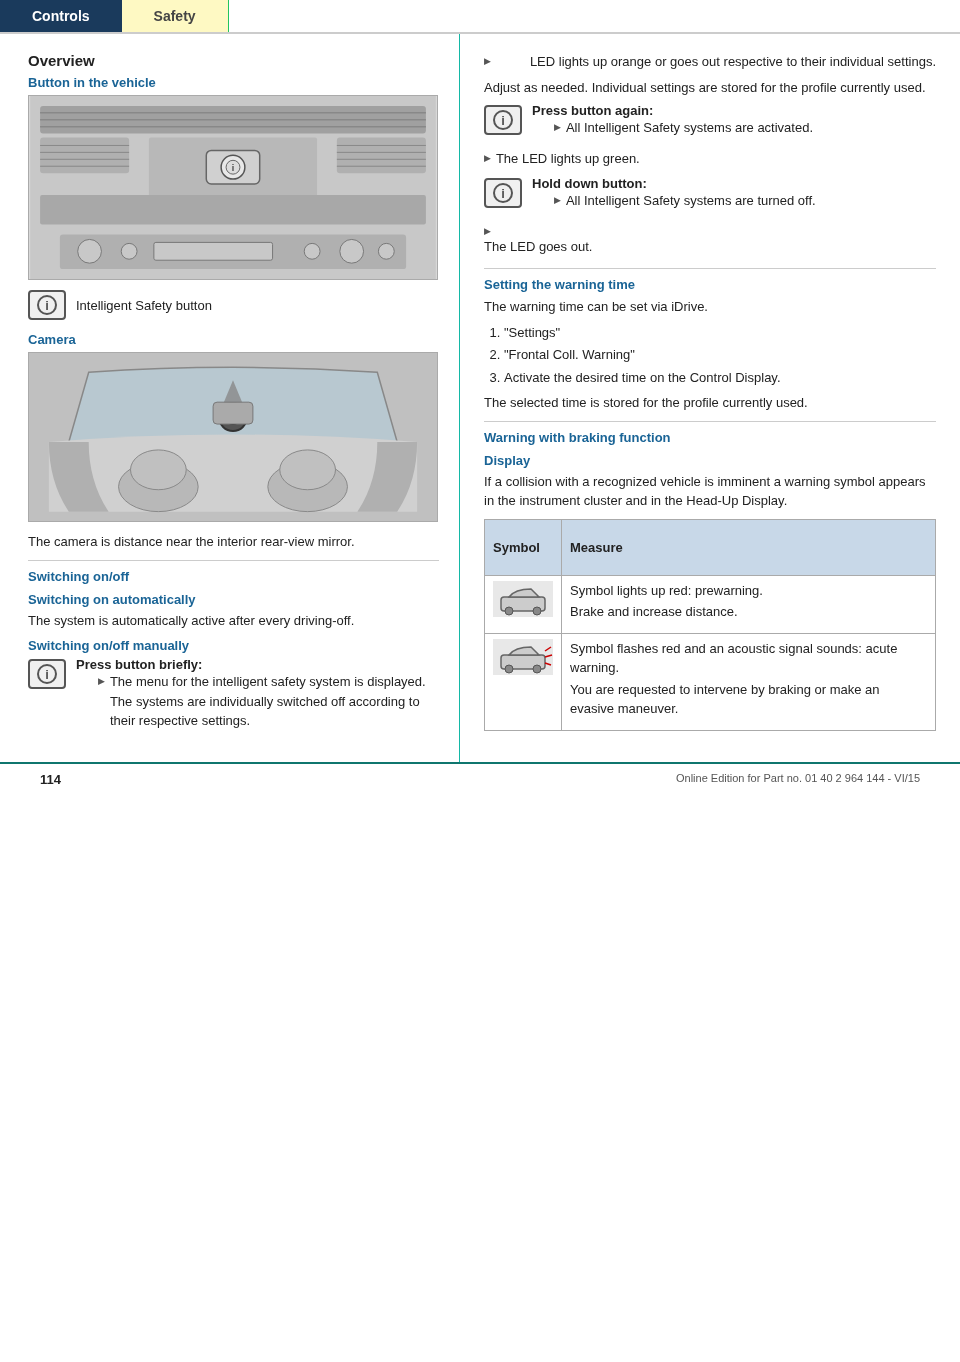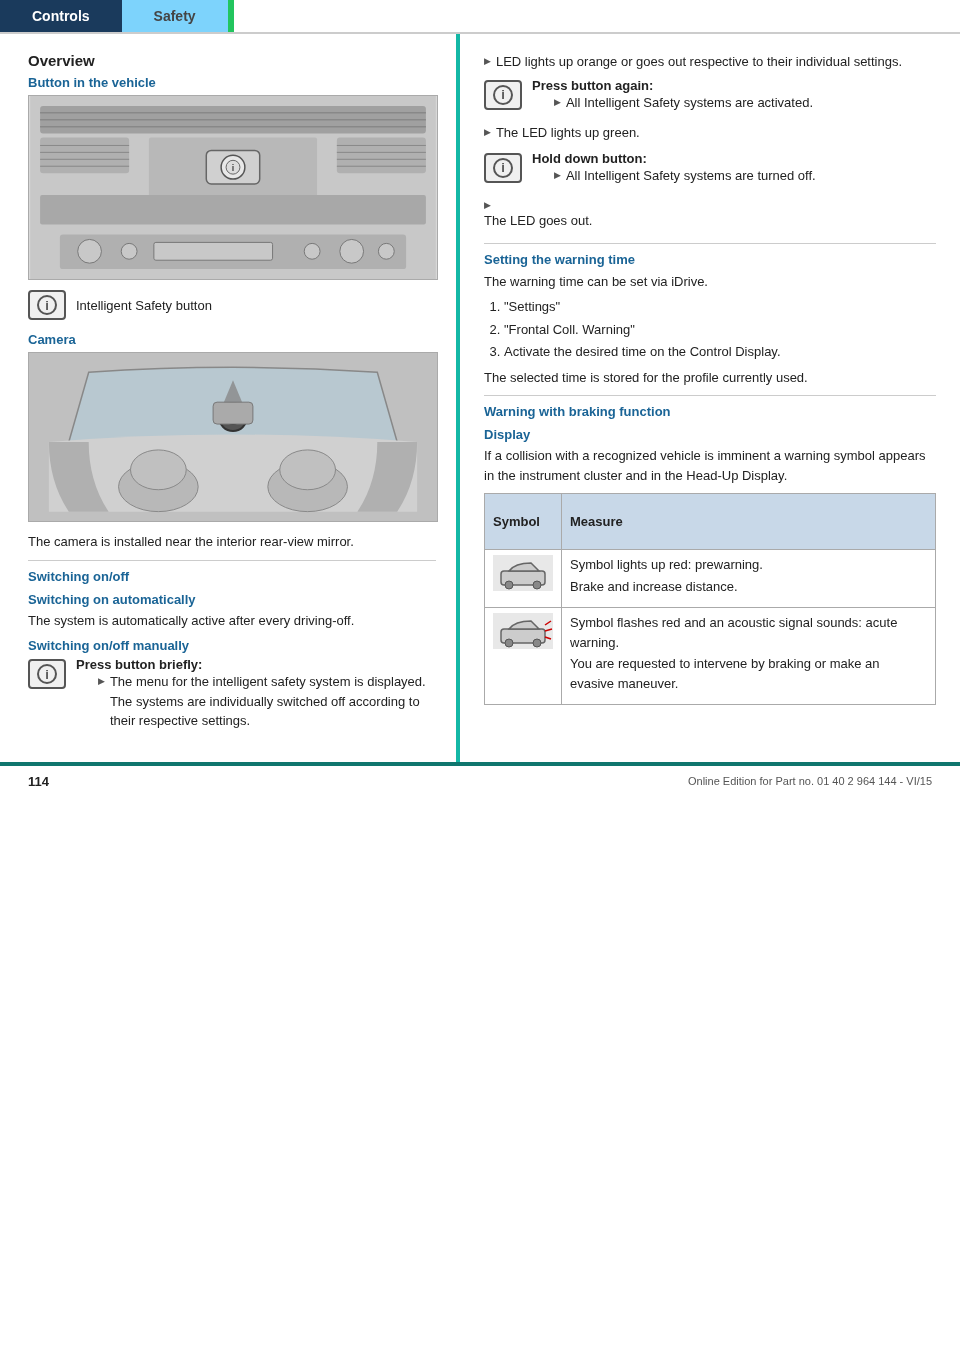--- a/index.html
+++ b/index.html
@@ -24,36 +24,36 @@
       font-size: 14px;
       font-weight: bold;
       cursor: pointer;
       color: #555;
     }
     .tab.active {
       background: #1a3a5c;
       color: #fff;
     }
     .tab.inactive {
-      background: #7dd3fc;
+      background: #fef9c3;
       color: #444;
-      border-right: 6px solid #22c55e;
+      border-right: 1px solid #22c55e;
     }
 
     
     .content {
       display: flex;
       padding: 0;
     }
 
     
     .left-col {
       width: 460px;
       padding: 18px 20px 20px 28px;
-      border-right: 4px solid #14b8a6;
+      border-right: 1px solid #14b8a6;
     }
 
     
     .right-col {
       width: 500px;
       padding: 18px 24px 20px 24px;
     }
 
     
     .section-title {
@@ -227,23 +227,23 @@
     .data-table td {
       border: 1px solid #aaa;
       padding: 5px 8px;
       vertical-align: top;
     }
 
     
     .footer {
       display: flex;
       justify-content: space-between;
-      align-items: center;
-      border-top: 4px solid #0f766e;
-      padding: 8px 28px;
+      align-items: flex-start;
+      border-top: 2px solid #0f766e;
+      padding: 8px 40px;
       margin-top: auto;
     }
     .footer-page {
       font-size: 13px;
       font-weight: bold;
     }
     .footer-text {
       font-size: 11px;
       color: #555;
     }
@@ -350,21 +350,21 @@
         <polygon points="205,28 215,52 195,52" fill="#888" opacity="0.8"></polygon>
 
         <rect x="185" y="50" width="40" height="22" rx="4" fill="#aaa" stroke="#777" stroke-width="1"></rect>
 
         <path d="M 20 90 Q 20 130 40 160 L 80 160 Q 60 130 60 90 Z" fill="#b0b0b0"></path>
 
         <path d="M 390 90 Q 390 130 370 160 L 330 160 Q 350 130 350 90 Z" fill="#b0b0b0"></path>
       </svg>
     </div>
 
-    <p>The camera is installed near the interior rear-view mirror.</p>
+    <p>The camera is distance near the interior rear-view mirror.</p>
 
     <hr class="divider-line">
 
     <div class="subsection-title">Switching on/off</div>
 
     <div class="sub-subsection-title">Switching on automatically</div>
     <p>The system is automatically active after every driving-off.</p>
 
     <div class="sub-subsection-title">Switching on/off manually</div>
 
@@ -378,25 +378,26 @@
           <span class="tri-arrow"></span>
           <span class="bullet-text">The menu for the intelligent safety system is displayed. The systems are individually switched off according to their respective settings.</span>
         </div>
       </div>
     </div>
 
   </div>
 
   <div class="right-col">
 
-    <div class="bullet-item" style="margin-bottom:6px; margin-left:0;">
+    <div class="bullet-item" style="margin-bottom:6px; margin-left:0;text-align:right;">
       <span class="tri-arrow"></span>
       <span class="bullet-text">LED lights up orange or goes out respective to their individual settings.</span>
     </div>
 
+    <p>Adjust as needed. Individual settings are stored for the profile currently used.</p>
 
     <div class="instruction-block">
       <div class="instruction-icon">
         <div class="instruction-icon-circle">i</div>
       </div>
       <div class="instruction-text">
         <span class="instruction-bold">Press button again:</span>
         <div class="bullet-item indented-bullet">
           <span class="tri-arrow"></span>
           <span class="bullet-text">All Intelligent Safety systems are activated.</span>

